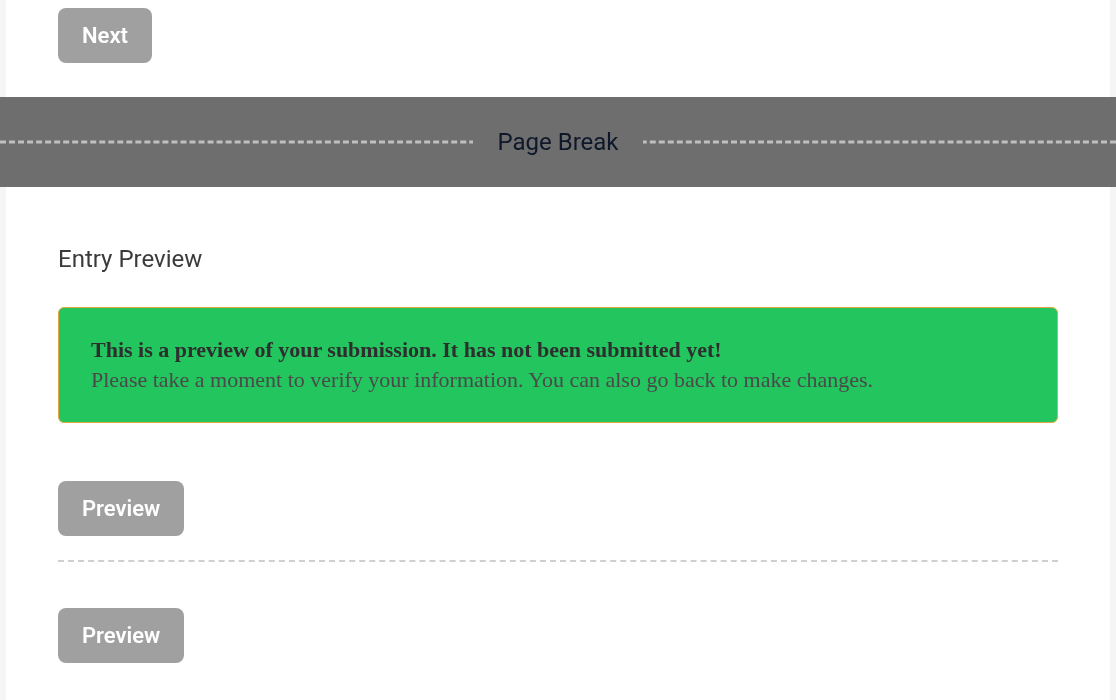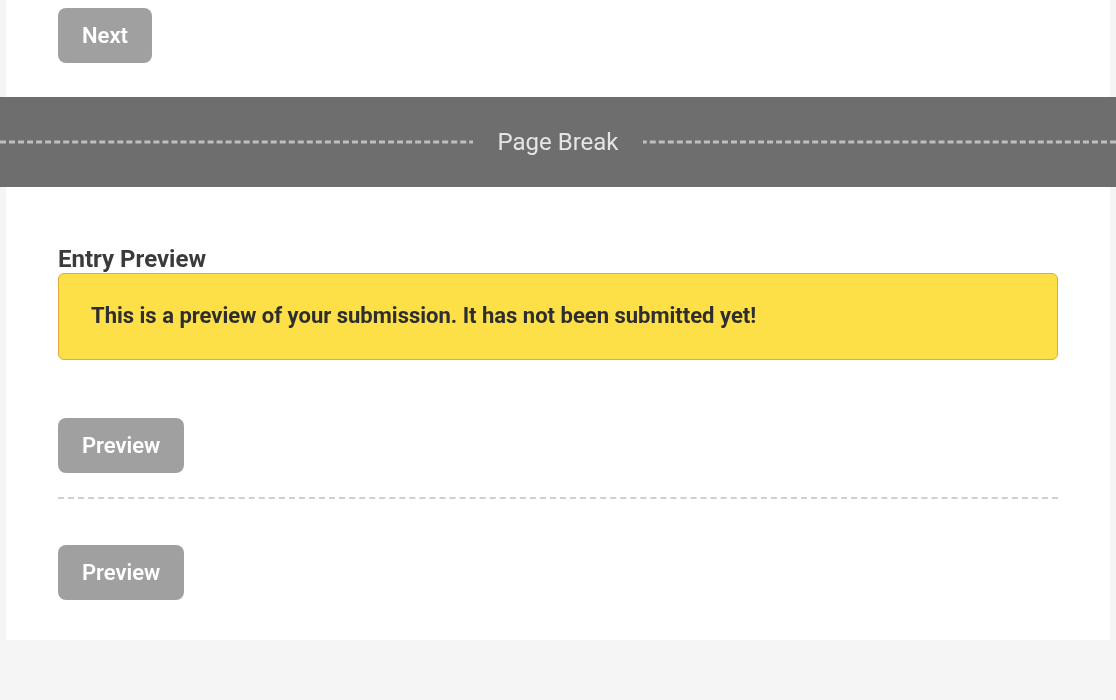--- a/index.html
+++ b/index.html
@@ -51,37 +51,39 @@
       position: absolute;
       top: 50%;
       left: 0;
       right: 0;
       border-top: 3px dashed #bfbfbf;
       transform: translateY(-50%);
     }
     .page-break-label {
       position: relative;
       background: #6e6e6e;
-      color: #e5e5e5;
+      color: #0f172a;
       font-size: 24px;
       font-weight: 400;
       padding: 0 24px;
       z-index: 1;
     }
     .section-heading {
       font-size: 24px;
-      font-weight: 700;
+      font-weight: 400;
       color: #3b3b3b;
+      margin-bottom: 34px;
     }
     .alert-box {
-      background: #fde047;
+      background: #22c55e;
       border: 1px solid #e4a93d;
       border-radius: 6px;
       padding: 28px 32px;
       margin-bottom: 58px;
+      font-family: Liberation Serif, serif;
     }
     .alert-strong {
       font-size: 22px;
       font-weight: 700;
       color: #2e2e2e;
       line-height: 1.3;
     }
     .alert-text {
       font-size: 22px;
       font-weight: 400;
@@ -104,20 +106,21 @@
 <div class="page-break">
   <div class="page-break-line"></div>
   <div class="page-break-label">Page Break</div>
 </div>
 
 <div class="page-section bottom">
   <h2 class="section-heading">Entry Preview</h2>
 
   <div class="alert-box">
     <div class="alert-strong">This is a preview of your submission. It has not been submitted yet!</div>
+    <div class="alert-text">Please take a moment to verify your information. You can also go back to make changes.</div>
   </div>
 
   <button class="btn">Preview</button>
 
   <hr class="divider">
 
   <button class="btn">Preview</button>
 </div>
 
 </body></html>

